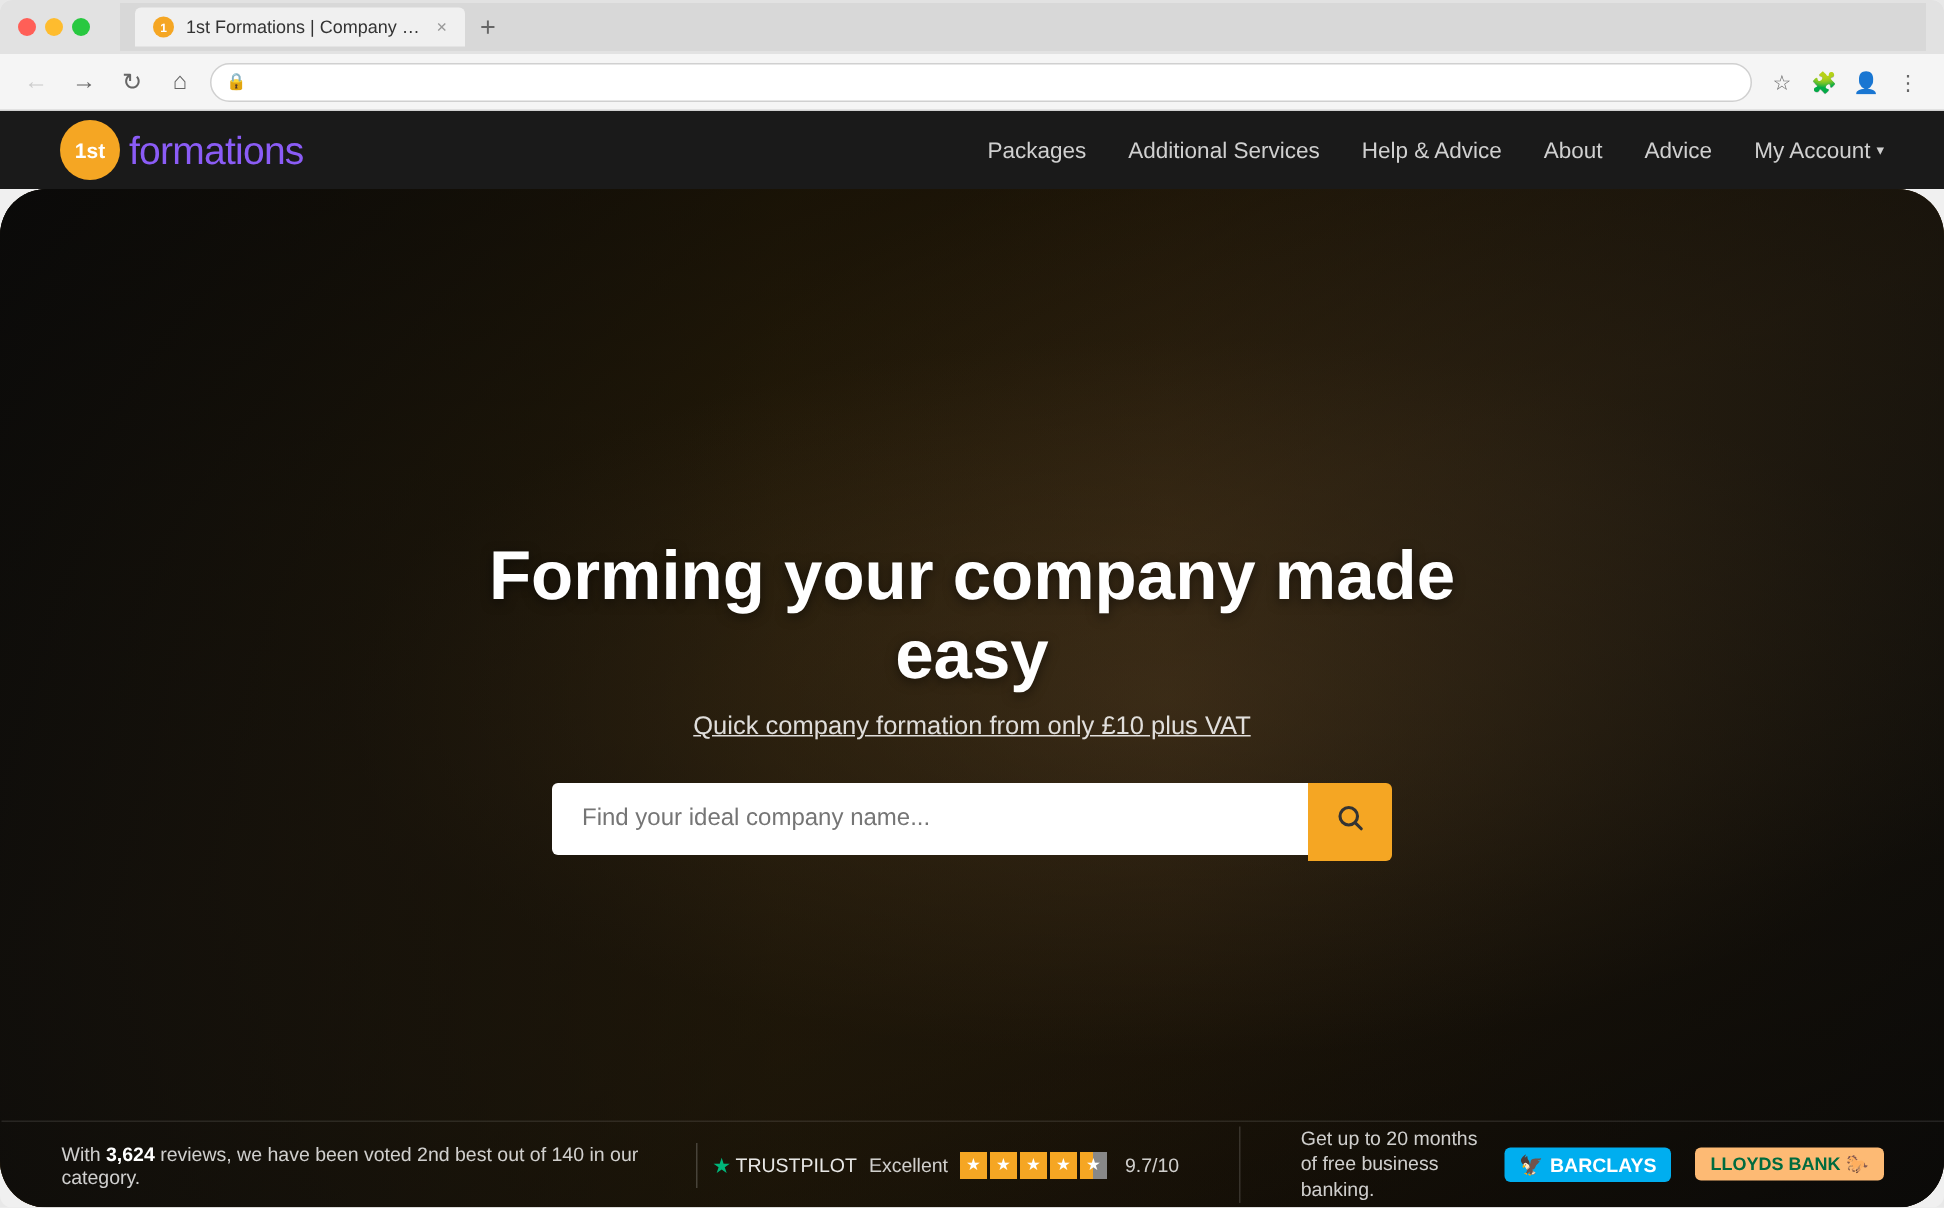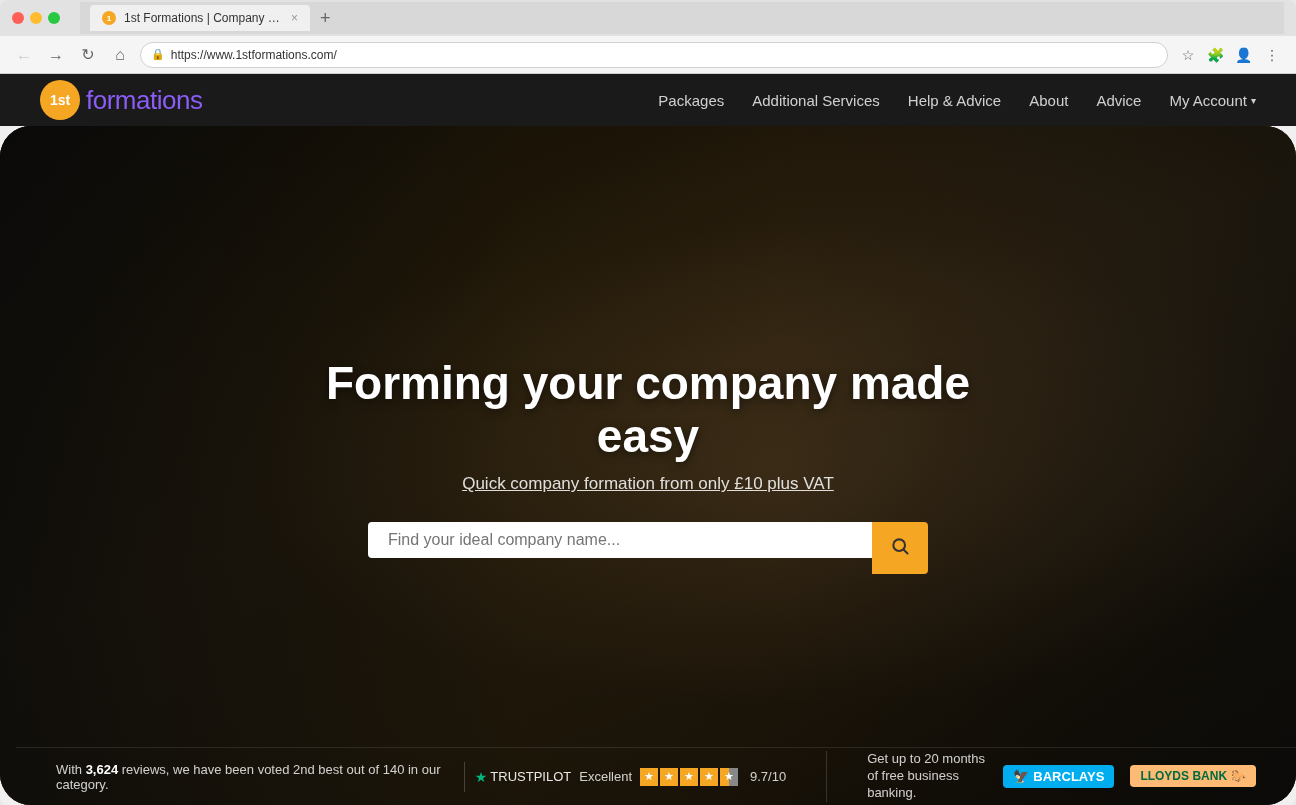--- a/index.html
+++ b/index.html
@@ -45,25 +45,25 @@
     .hero { flex: 1; position: relative; display: flex; flex-direction: column; align-items: center; justify-content: center; overflow: hidden; border-radius: 31px; }
     .hero-bg { position: absolute; inset: 0; background: linear-gradient(to right, rgba(10,10,10,0.85) 0%, rgba(20,15,5,0.55) 40%, rgba(15,10,5,0.45) 60%, rgba(10,10,10,0.7) 100%); z-index: 1; }
     .hero-bg-img { position: absolute; inset: 0; z-index: 0; background: 
       radial-gradient(ellipse at 55% 40%, rgba(180,140,90,0.4) 0%, transparent 60%),
       linear-gradient(135deg, #1a1008 0%, #2a1f0a 20%, #4a3010 40%, #3a2810 60%, #1a1008 100%);
     }
     .hero-content { position: relative; z-index: 2; text-align: center; width: 100%; max-width: 700px; }
     .hero-title { font-size: 46px; font-weight: 600; color: white; line-height: 1.15; margin-bottom: 12px; text-shadow: 0 2px 8px rgba(0,0,0,0.5); }
     .hero-subtitle { font-size: 17px; color: rgba(255,255,255,0.85); margin-bottom: 28px; text-decoration: underline; }
     .search-box { display: flex; width: 560px; height: 52px; margin: 0 auto; }
-    .search-input { flex: 1; height: 36px; border: none; border-radius: 4px 0 0 4px; padding: 0 20px; font-size: 16px; color: #555; outline: none; background: white; }
+    .search-input { flex: 1; height: 48px; border: none; border-radius: 4px 0 0 4px; padding: 0 20px; font-size: 16px; color: #555; outline: none; background: white; }
     .search-btn { width: 56px; height: 52px; background: #f5a623; border: none; border-radius: 0 4px 4px 0; cursor: pointer; display: flex; align-items: center; justify-content: center; }
 
     
-    .hero-bottom { position: absolute; bottom: 0; left: 16px; right: 0; z-index: 2; display: flex; align-items: center; height: 58px; border-top: 1px solid rgba(255,255,255,0.1); }
+    .hero-bottom { position: absolute; bottom: 0; left: 1px; right: 0; z-index: 2; display: flex; align-items: center; height: 58px; border-top: 1px solid rgba(255,255,255,0.1); }
     .trust-section { flex: 1; display: flex; align-items: center; gap: 10px; padding: 0 40px; }
     .trust-text { font-size: 13px; color: rgba(255,255,255,0.8); }
     .trust-text strong { color: white; }
     .trust-divider { width: 1px; height: 30px; background: rgba(255,255,255,0.2); }
     .trustpilot-area { display: flex; align-items: center; gap: 8px; }
     .tp-text { font-size: 13px; color: rgba(255,255,255,0.8); }
     .stars { display: flex; gap: 2px; }
     .star { width: 18px; height: 18px; background: #f5a623; display: flex; align-items: center; justify-content: center; font-size: 11px; color: white; }
     .star-half { background: linear-gradient(90deg, #f5a623 50%, #888 50%); }
     .rating { font-size: 13px; color: rgba(255,255,255,0.8); margin-left: 4px; }
@@ -100,21 +100,20 @@
     </div>
   </div>
 
   <div class="browser-toolbar">
     <button class="nav-btn disabled">←</button>
     <button class="nav-btn">→</button>
     <button class="nav-btn">↻</button>
     <button class="nav-btn">⌂</button>
     <div class="address-bar">
       <span class="address-lock">🔒</span>
-      <span class="address-text">https://www.1stformations.com/</span>
     </div>
     <div class="toolbar-actions">
       <button class="toolbar-icon">☆</button>
       <button class="toolbar-icon">🧩</button>
       <button class="toolbar-icon">👤</button>
       <button class="toolbar-icon">⋮</button>
     </div>
   </div>
 
   <div class="website">

